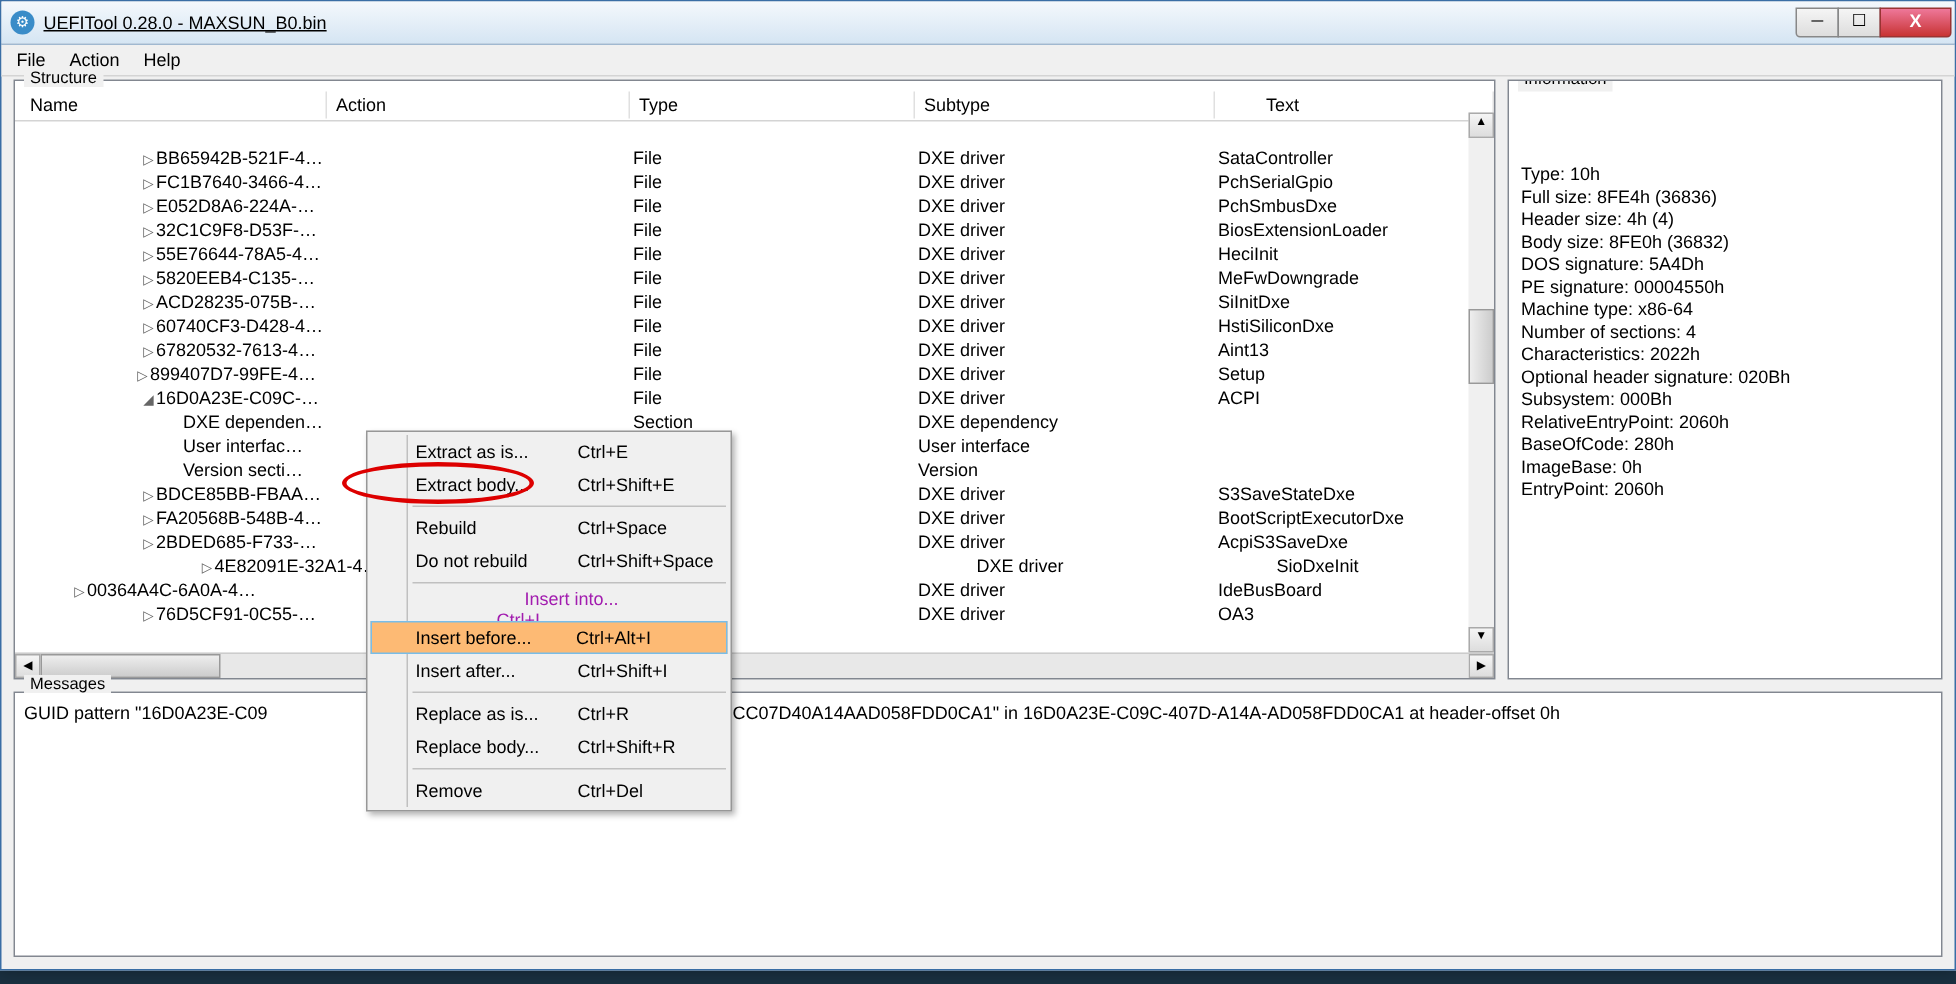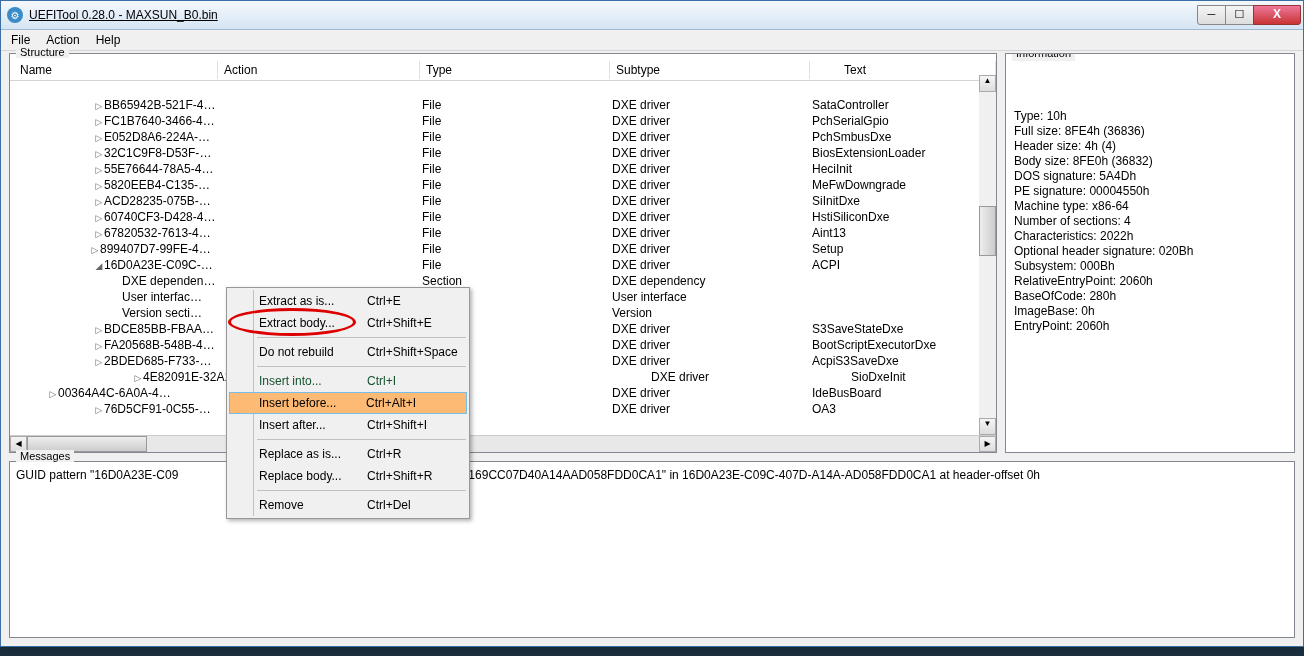--- a/index.html
+++ b/index.html
@@ -32,24 +32,24 @@
 .hscroll .arrow { width: 17px; background: linear-gradient(#f5f5f5,#ddd); border: 1px solid #aaa; text-align: center; font-size: 8px; line-height: 14px; }
 .hscroll .track { flex: 1; background: #e8e8e8; position: relative; }
 .hscroll .thumb { position: absolute; left: 0; width: 120px; height: 100%; background: linear-gradient(#eee,#ccc); border: 1px solid #999; }
 .vscroll { position: absolute; right: 0; top: 21px; bottom: 17px; width: 17px; background: #f0f0f0; }
 .vscroll .arrow { height: 17px; background: linear-gradient(#f5f5f5,#ddd); border: 1px solid #aaa; text-align: center; font-size: 8px; }
 .vscroll .track { height: calc(100% - 34px); position: relative; }
 .vscroll .thumb { position: absolute; top: 35%; width: 100%; height: 50px; background: linear-gradient(to right,#eee,#ccc); border: 1px solid #999; }
 .info { width: 290px; padding: 10px 8px 6px 8px; font-family: Consolas, monospace; font-size: 12px; line-height: 15px; white-space: pre; overflow: hidden; }
 .messages { flex: 1; padding: 6px; font-family: Consolas, monospace; font-size: 12px; position: relative; }
 .messages .panel-title { top: -12px; }
-.ctxmenu { position: absolute; left: 226px; top: 287px; width: 244px; background: #f0f0f0; border: 1px solid #979797; box-shadow: 2px 2px 4px rgba(0,0,0,0.3); padding: 2px; z-index: 100; }
+.ctxmenu { position: absolute; left: 244px; top: 287px; width: 244px; background: #f0f0f0; border: 1px solid #979797; box-shadow: 2px 2px 4px rgba(0,0,0,0.3); padding: 2px; z-index: 100; }
 .ctxmenu .item { display: flex; height: 22px; align-items: center; padding-left: 30px; position: relative; }
 .ctxmenu .item:not(.disabled):hover, .ctxmenu .item.hover { background: #fdba74; border: 1px solid #78bde8; padding-left: 29px; }
-.ctxmenu .item.disabled { color: #14532d; }
+.ctxmenu .item.disabled { color: #a21caf; flex-direction: column; }
 .ctxmenu .item .lbl { flex: 1; }
 .ctxmenu .item .sc { width: 100px; }
 .ctxmenu .sep { height: 1px; background: #c0c0c0; margin: 3px 1px 3px 28px; }
 .ctxmenu::before { content: ''; position: absolute; left: 26px; top: 2px; bottom: 2px; width: 1px; background: #c0c0c0; }
 .red-circle { position: absolute; left: 228px; top: 308px; width: 128px; height: 28px; border: 3px solid #d00; border-radius: 50%; z-index: 101; pointer-events: none; }
 </style>
 </head>
 <body>
 
 <div class="window">
@@ -253,20 +253,24 @@
     <div class="item">
       <span class="lbl">Extract as is...</span>
       <span class="sc">Ctrl+E</span>
     </div>
     <div class="item">
       <span class="lbl">Extract body...</span>
       <span class="sc">Ctrl+Shift+E</span>
     </div>
     <div class="sep"></div>
     <div class="item">
+      <span class="lbl">Rebuild</span>
+      <span class="sc">Ctrl+Space</span>
+    </div>
+    <div class="item">
       <span class="lbl">Do not rebuild</span>
       <span class="sc">Ctrl+Shift+Space</span>
     </div>
     <div class="sep"></div>
     <div class="item disabled">
       <span class="lbl">Insert into...</span>
       <span class="sc">Ctrl+I</span>
     </div>
     <div class="item hover">
       <span class="lbl">Insert before...</span>

